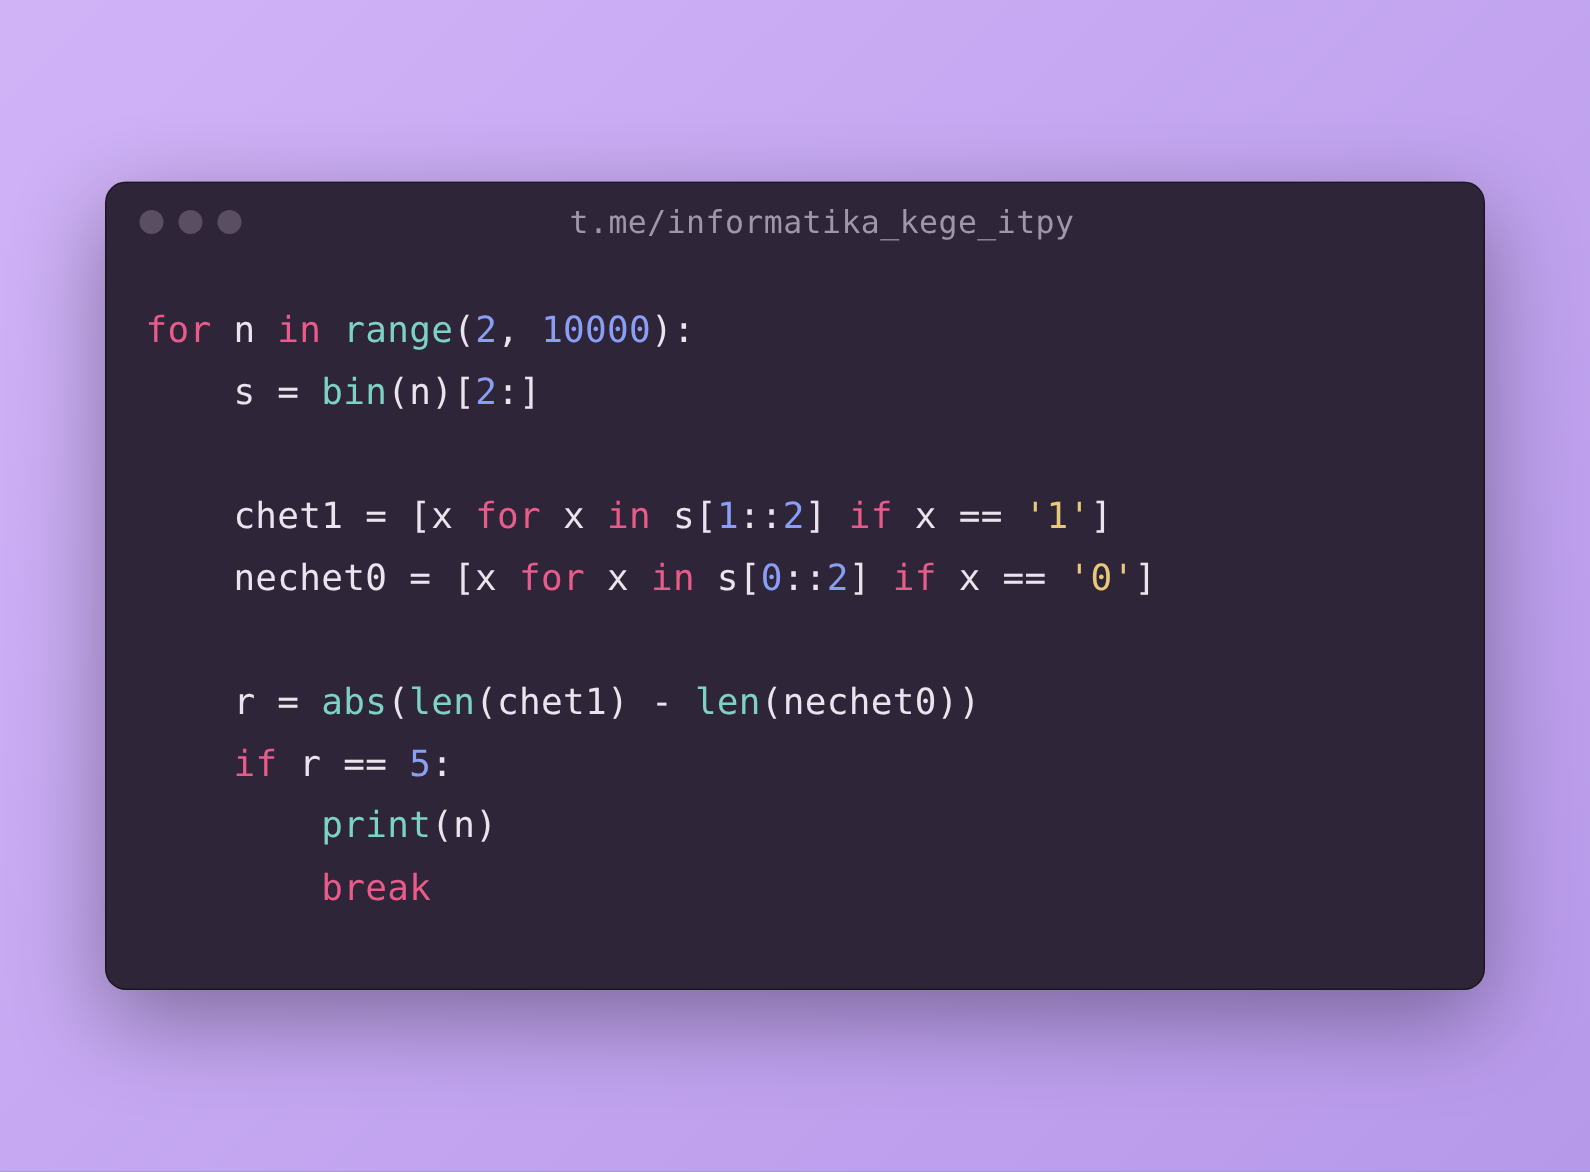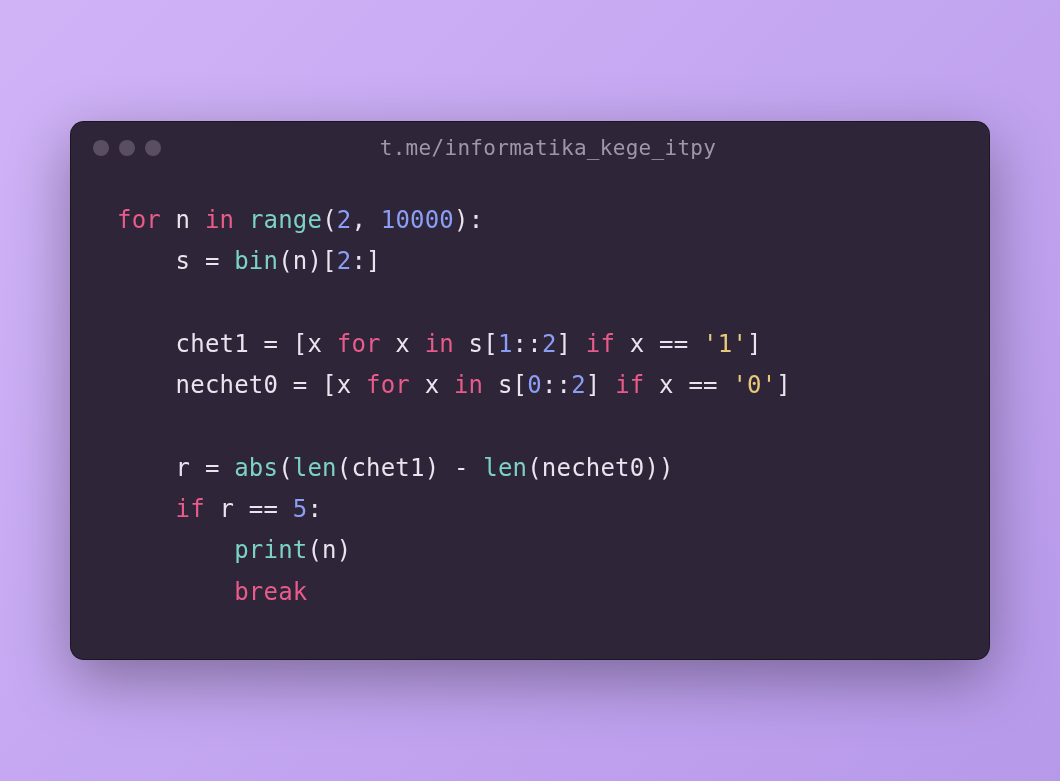--- a/index.html
+++ b/index.html
@@ -56,21 +56,21 @@
     text-align: center;
     color: #a096aa;
     font-size: 21px;
     font-weight: 400;
     letter-spacing: 0.3px;
     pointer-events: none;
     margin-left: 36px;
   }
 
   .code-area {
-    padding: 26px 34px 46px 46px;
+    padding: 26px 34px 46px 26px;
     font-size: 24px;
     line-height: 1.72;
     color: #e9e4ee;
     white-space: pre;
     letter-spacing: 0.2px;
   }
 
   .tok-keyword { color: #e85b8a; }
   .tok-builtin { color: #7cd3c3; }
   .tok-number  { color: #8b9ef5; }

